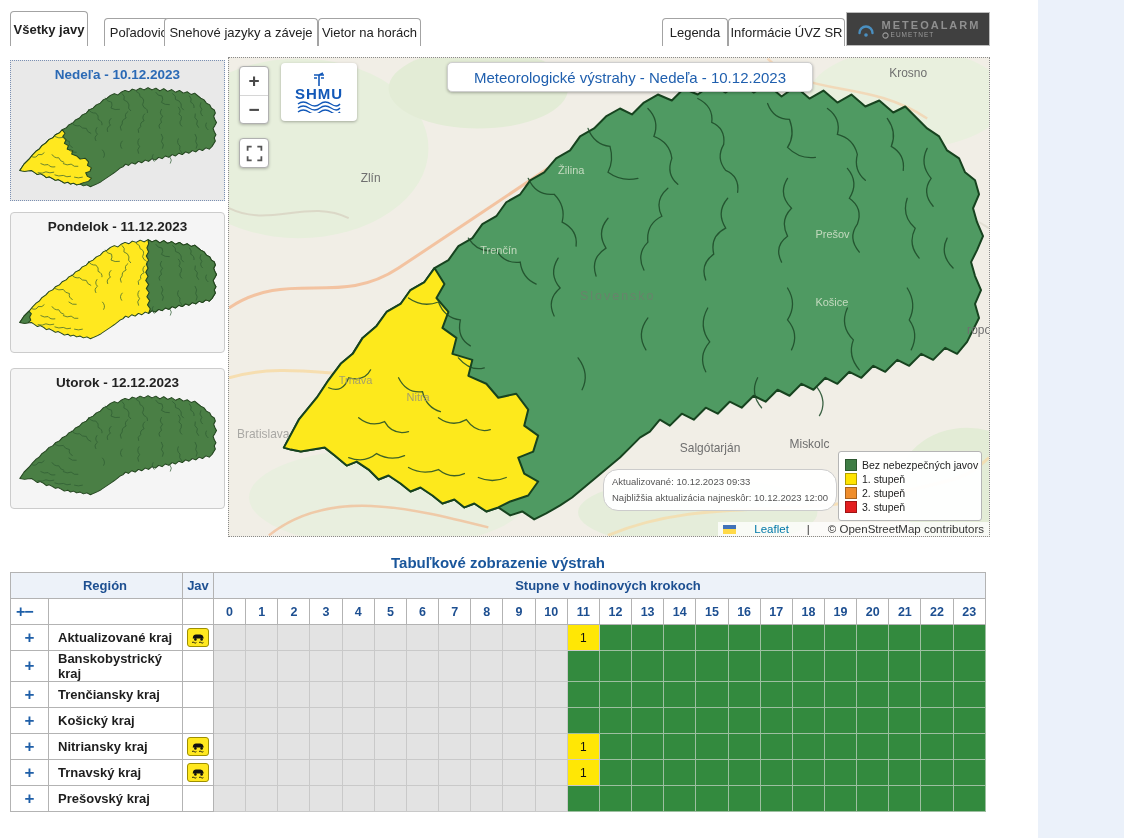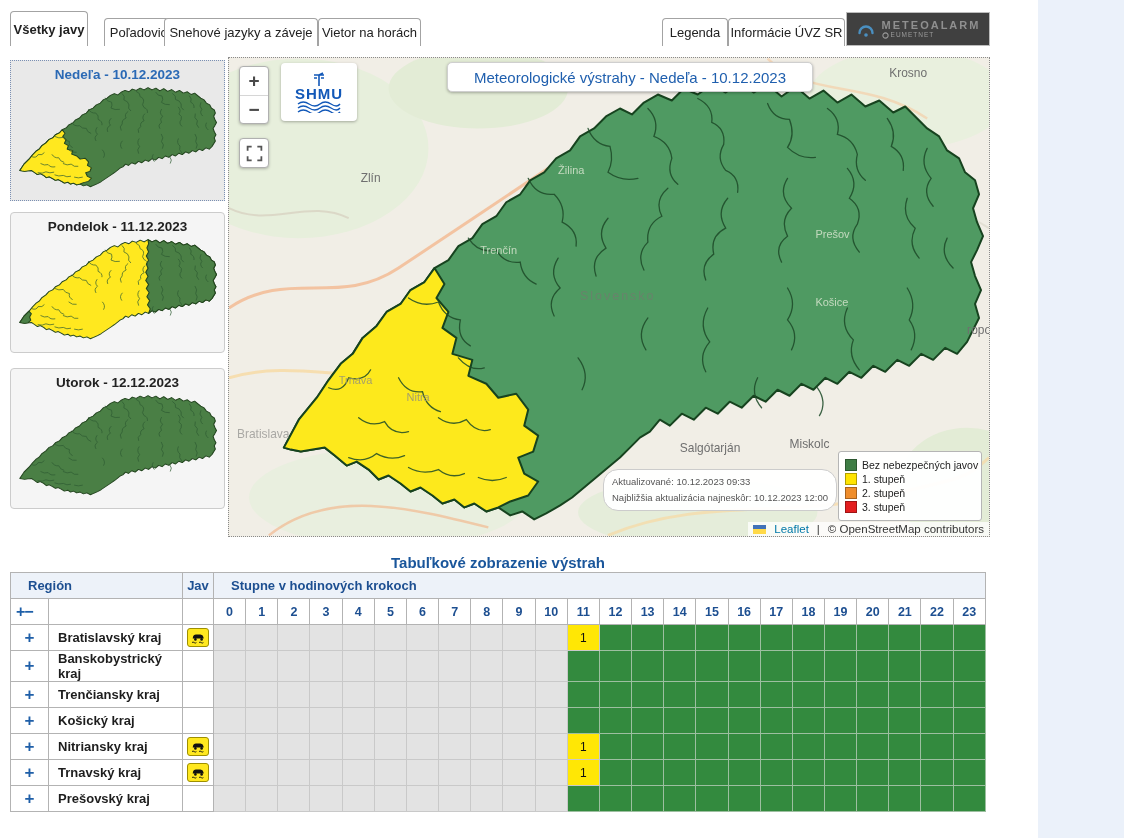--- a/index.html
+++ b/index.html
@@ -56,31 +56,31 @@
           box-shadow:0 1px 3px rgba(0,0,0,.3);display:flex;align-items:center;justify-content:center;
           font-size:15px;font-weight:normal;color:#1f5fae;z-index:5}
   .legendbox{position:absolute;right:7px;bottom:15px;width:144px;background:rgba(255,255,255,.96);border:1px solid #b5b5b5;
              border-radius:3px;padding:5px 6px;font-size:10.5px;color:#222;z-index:5}
   .lrow{display:flex;align-items:flex-start;margin:2px 0;white-space:nowrap}
   .sw{width:12px;height:12px;margin-right:5px;border:1px solid rgba(0,0,0,.3);flex:0 0 12px}
   .sw.g{background:#3f7d44}.sw.y{background:#ffe400}.sw.o{background:#ef8d2b}.sw.r{background:#e31e1e}
   .upd{position:absolute;right:152px;bottom:25px;background:rgba(255,255,255,.96);border:1px solid #ccc;border-radius:15px;
        padding:4px 8px;font-size:9.5px;color:#555;line-height:1.7;white-space:nowrap;z-index:5}
   .attr{position:absolute;right:0;bottom:0;background:rgba(255,255,255,.75);padding:1px 5px;font-size:11.5px;color:#333;
-        display:flex;align-items:center;gap:8px;z-index:5;white-space:nowrap}
+        display:flex;align-items:center;gap:18px;z-index:5;white-space:nowrap}
   .flag{width:13px;height:9px;display:inline-block;flex:0 0 13px}
   .flag .fb{height:4.5px;background:#4272b8}.flag .fy{height:4.5px;background:#ffd948}
   .llink{color:#0078a8}
 
   
   .twrap{position:absolute;left:10px;top:554px;width:976px}
   .ttitle{text-align:center;font-size:15px;font-weight:bold;color:#1a569b;margin-bottom:1px}
   table{border-collapse:collapse;table-layout:fixed;width:976px;font-size:13px}
   th,td{border:1px solid #b3b3b3;height:26px;padding:0;overflow:hidden}
-  tr.l1 th{background:#edf2f9;color:#1d4f91;text-align:left;padding-left:17px;font-size:13px}
+  tr.l1 th{background:#edf2f9;color:#1d4f91;text-align:center;padding-left:17px;font-size:13px}
   tr.l1 th.javh{text-align:center;padding-left:0}
   tr.l2 td,tr.l2 th{background:#fff}
   .expall{color:#1d5fa8;font-weight:bold;font-size:16px;text-align:left;padding-left:5px;letter-spacing:-1px}
   tr.l2 th.hnum{color:#1d4f91;font-weight:bold;text-align:center;font-size:12.5px}
   td.exp{color:#1f5fa8;font-weight:bold;font-size:17px;text-align:center;background:#fff}
   td.rname{font-weight:bold;color:#1d1d1d;padding-left:9px;background:#fff}
   td.jav{text-align:center;background:#fff}
   td.h{border-color:#c9c9c9}
   td.hp{background:#e3e3e3}
   td.hg{background:#338a3e;border-color:#9dbfa0}
@@ -348,21 +348,21 @@
             <th class="hnum">19</th>
             <th class="hnum">20</th>
             <th class="hnum">21</th>
             <th class="hnum">22</th>
             <th class="hnum">23</th>
           </tr>
       </thead>
       <tbody id="tbody">
           <tr>
             <td class="exp">+</td>
-            <td class="rname">Bratislavský kraj</td>
+            <td class="rname">Aktualizované kraj</td>
             <td class="jav"><span class="chip">
                 <svg width="15" height="12" viewBox="0 0 15 12">
                   <path d="M2,5 q0.3,-2.6 3,-2.6 l4.4,0 q2.6,0 3,2.6 l0.3,1.6 -11,0 z" fill="#111"></path>
                   <circle cx="4.4" cy="7.4" r="1.3" fill="#111"></circle>
                   <circle cx="10.6" cy="7.4" r="1.3" fill="#111"></circle>
                   <path d="M1,10.6 q1,-1.2 2.2,0 q1,1 2.2,0 M8,10.6 q1,-1.2 2.2,0 q1,1 2.2,0" stroke="#111" stroke-width="0.9" fill="none"></path>
                 </svg>
               </span></td>
             <td class="h hp"></td>
             <td class="h hp"></td>

